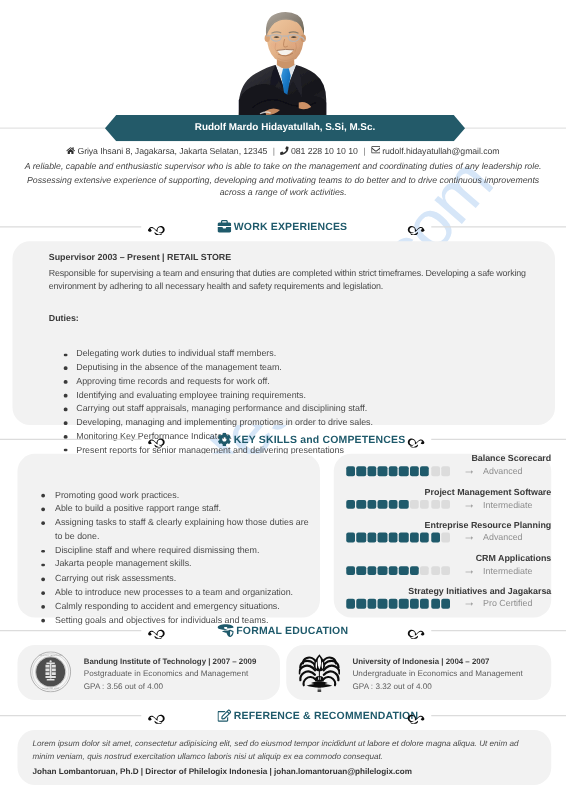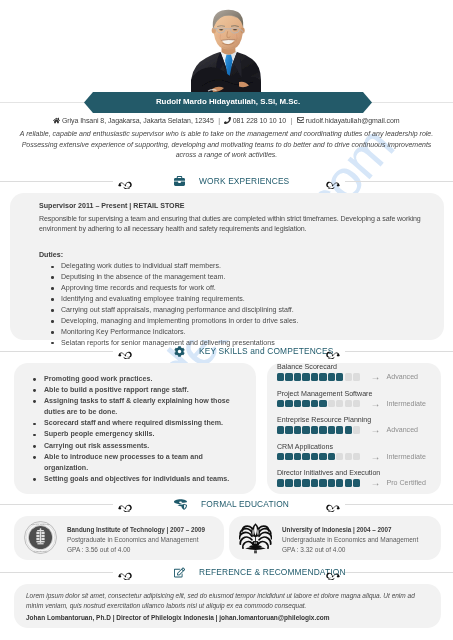--- a/index.html
+++ b/index.html
@@ -30,48 +30,48 @@
 
   
   .sect { position:absolute; left:0; right:0; height:18px; z-index:6; }
   .sect .line { position:absolute; top:9px; height:1px; background:#dcdcdc; }
   .sect .line.l { left:0; width:113px; }
   .sect .line.r { left:345px; right:0; }
   .sect .orn { position:absolute; top:3px; width:15px; height:12px; }
   .sect .orn.l { left:118px; }
   .sect .orn.r { left:325px; }
   .sect .title { position:absolute; left:174px; top:0; height:18px;
-     display:flex; align-items:center; gap:14px;
-     color:#1f5a6b; font-size:8.4px; font-weight:normal; letter-spacing:.15px; white-space:nowrap;}
+     display:flex; align-items:center; gap:2px;
+     color:#1f5a6b; font-size:8.4px; font-weight:bold; letter-spacing:.15px; white-space:nowrap;}
 
   
   .box { position:absolute; left:10px; right:9px; background:#f2f2f2; border-radius:14px; z-index:5; }
 
   .job-title { font-size:7.1px; font-weight:bold; color:#3a3a3a; line-height:1.35;}
   .job-desc { font-size:7.1px; line-height:1.42; color:#4b4b4b; letter-spacing:-0.12px;}
-  ul.d { list-style:none; margin-top:1px; }
+  ul.d { list-style:none; margin-top:18px; }
   ul.d li { position:relative; padding-left:22px; font-size:7.1px; line-height:10.9px; color:#4b4b4b; }
   ul.d li:before { content:""; position:absolute; left:12px; top:4.3px; width:2.6px; height:2.6px;
      border-radius:50%; background:#3a3a3a; }
 
-  .skill-name { font-size:7.1px; font-weight:normal; color:#3a3a3a; margin-bottom:1px; line-height:8px;}
+  .skill-name { font-size:7.1px; font-weight:bold; color:#3a3a3a; margin-bottom:1px; line-height:8px;text-align:right;}
   .bar { display:flex; gap:1.1px; align-items:center; }
   .sq { width:7.35px; height:7.4px; background:#1f5a6b; border-radius:1.6px; }
   .sq.off { background:#dcdcdc; }
   .lvl { font-size:7.1px; color:#8e8e8e; margin-left:5px; white-space:nowrap; }
   .arw { font-size:10px; color:#8e8e8e; margin-left:9px; line-height:1; }
 
   .edu-name { font-size:6.3px; font-weight:bold; color:#3a3a3a; line-height:10px;}
   .edu-line { font-size:6.5px; color:#5c5c5c; line-height:10px;}
   .edu-logo { flex:0 0 33px; }
   .edu-txt { padding-top:3.5px; }
 
   .ref-text { font-size:6.5px; font-style:italic; line-height:1.55; color:#4a4a4a; }
   .ref-from { font-size:6.5px; font-weight:bold; color:#333; margin-top:3px; }
-  ul.d.sk { margin-top:0;font-weight:bold; }
+  ul.d.sk { margin-top:17px; }
   ul.d.sk li { padding-left:22px; line-height:11.1px; }
   ul.d.sk li:before { left:11px; width:2.8px; height:2.8px; top:4.2px;}
   .bars { }
   .bar-item { margin-bottom:7.5px; }
   .flr { fill:#0d0d0d; }
   .sicon { fill:#1f5a6b; }
 </style>
 </head>
 <body>
 
@@ -223,32 +223,32 @@
     </div>
     <div class="orn r"><svg viewBox="0 0 18 12" width="15" height="10">
           <g transform="translate(18,0) scale(-1,1)">
             <use href="#flrn"></use>
           </g>
         </svg></div>
     <div class="line r"></div>
   </div>
 
   <div class="box" style="top:193px; height:147px; padding:9px 9px 6px 29px;">
-    <div class="job-title">Supervisor 2011 – Present | RETAIL STORE</div>
+    <div class="job-title">Supervisor 2003 – Present | RETAIL STORE</div>
     <div class="job-desc" style="margin-top:2px">Responsible for supervising a team and ensuring that duties are completed within strict timeframes. Developing a safe working environment by adhering to all necessary health and safety requirements and legislation.</div>
     <div class="job-title" style="margin-top:17px">Duties:</div>
     <ul class="d">
       <li>Delegating work duties to individual staff members.</li>
       <li>Deputising in the absence of the management team.</li>
       <li>Approving time records and requests for work off.</li>
       <li>Identifying and evaluating employee training requirements.</li>
       <li>Carrying out staff appraisals, managing performance and disciplining staff.</li>
       <li>Developing, managing and implementing promotions in order to drive sales.</li>
       <li>Monitoring Key Performance Indicators.</li>
-      <li>Selatan reports for senior management and delivering presentations</li>
+      <li>Present reports for senior management and delivering presentations</li>
     </ul>
   </div>
 
   <div class="sect" style="top:342px">
     <div class="line l"></div>
     <div class="orn l"><svg viewBox="0 0 18 12" width="15" height="10">
           <use href="#flrn"></use>
         </svg></div>
     <div class="title">
       <svg class="sicon" viewBox="0 0 512 512" width="11" height="11">
@@ -262,24 +262,25 @@
           </g>
         </svg></div>
     <div class="line r"></div>
   </div>
 
   <div class="box" style="left:14px; right:auto; width:242px; top:363px; height:131px; padding:11px 8px 0 8px;">
     <ul class="d sk">
       <li>Promoting good work practices.</li>
       <li>Able to build a positive rapport range staff.</li>
       <li>Assigning tasks to staff &amp; clearly explaining how those duties are to be done.</li>
-      <li>Scorecard staff and where required dismissing them.</li>
-      <li>Superb people emergency skills.</li>
+      <li>Discipline staff and where required dismissing them.</li>
+      <li>Jakarta people management skills.</li>
       <li>Carrying out risk assessments.</li>
       <li>Able to introduce new processes to a team and organization.</li>
+      <li>Calmly responding to accident and emergency situations.</li>
       <li>Setting goals and objectives for individuals and teams.</li>
     </ul>
   </div>
 
   <div class="box" style="left:267px; right:auto; width:174px; top:363px; height:131px; padding:0px 0 0 10px;">
     <div class="bars">
         <div class="bar-item">
           <div class="skill-name">Balance Scorecard</div>
           <div class="bar">
             <span class="sq"></span>
@@ -341,21 +342,21 @@
             <span class="sq"></span>
             <span class="sq"></span>
             <span class="sq off"></span>
             <span class="sq off"></span>
             <span class="sq off"></span>
             <span class="arw">→</span>
             <span class="lvl">Intermediate</span>
           </div>
         </div>
         <div class="bar-item">
-          <div class="skill-name">Director Initiatives and Execution</div>
+          <div class="skill-name">Strategy Initiatives and Jagakarsa</div>
           <div class="bar">
             <span class="sq"></span>
             <span class="sq"></span>
             <span class="sq"></span>
             <span class="sq"></span>
             <span class="sq"></span>
             <span class="sq"></span>
             <span class="sq"></span>
             <span class="sq"></span>
             <span class="sq"></span>

